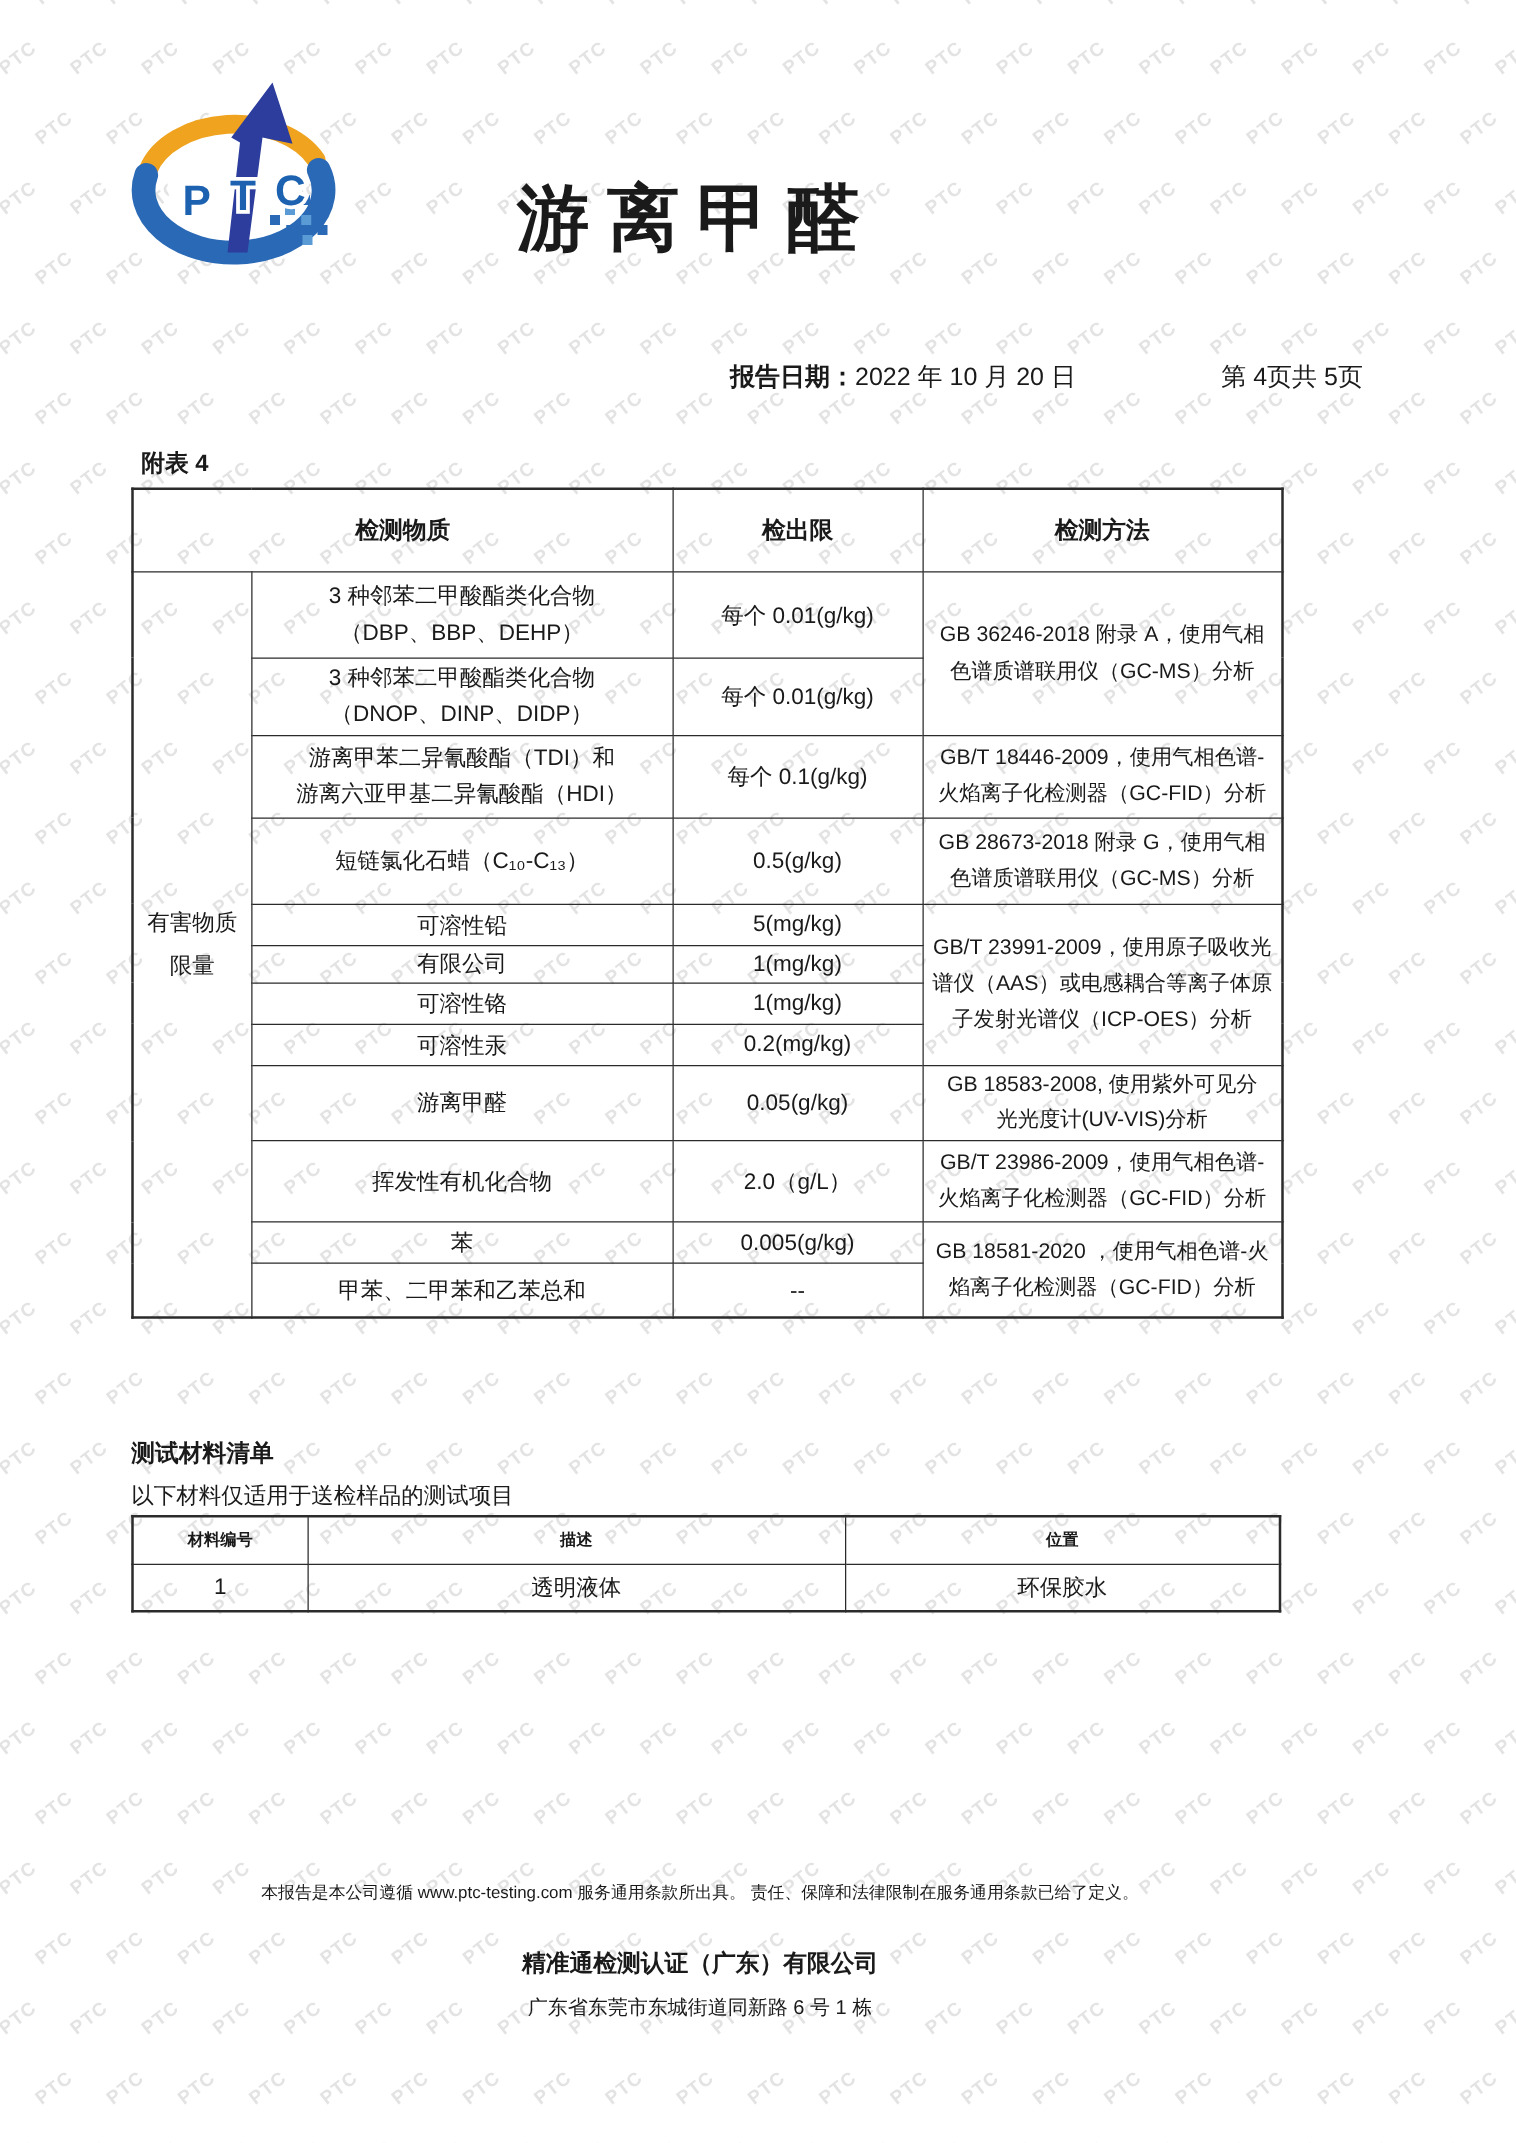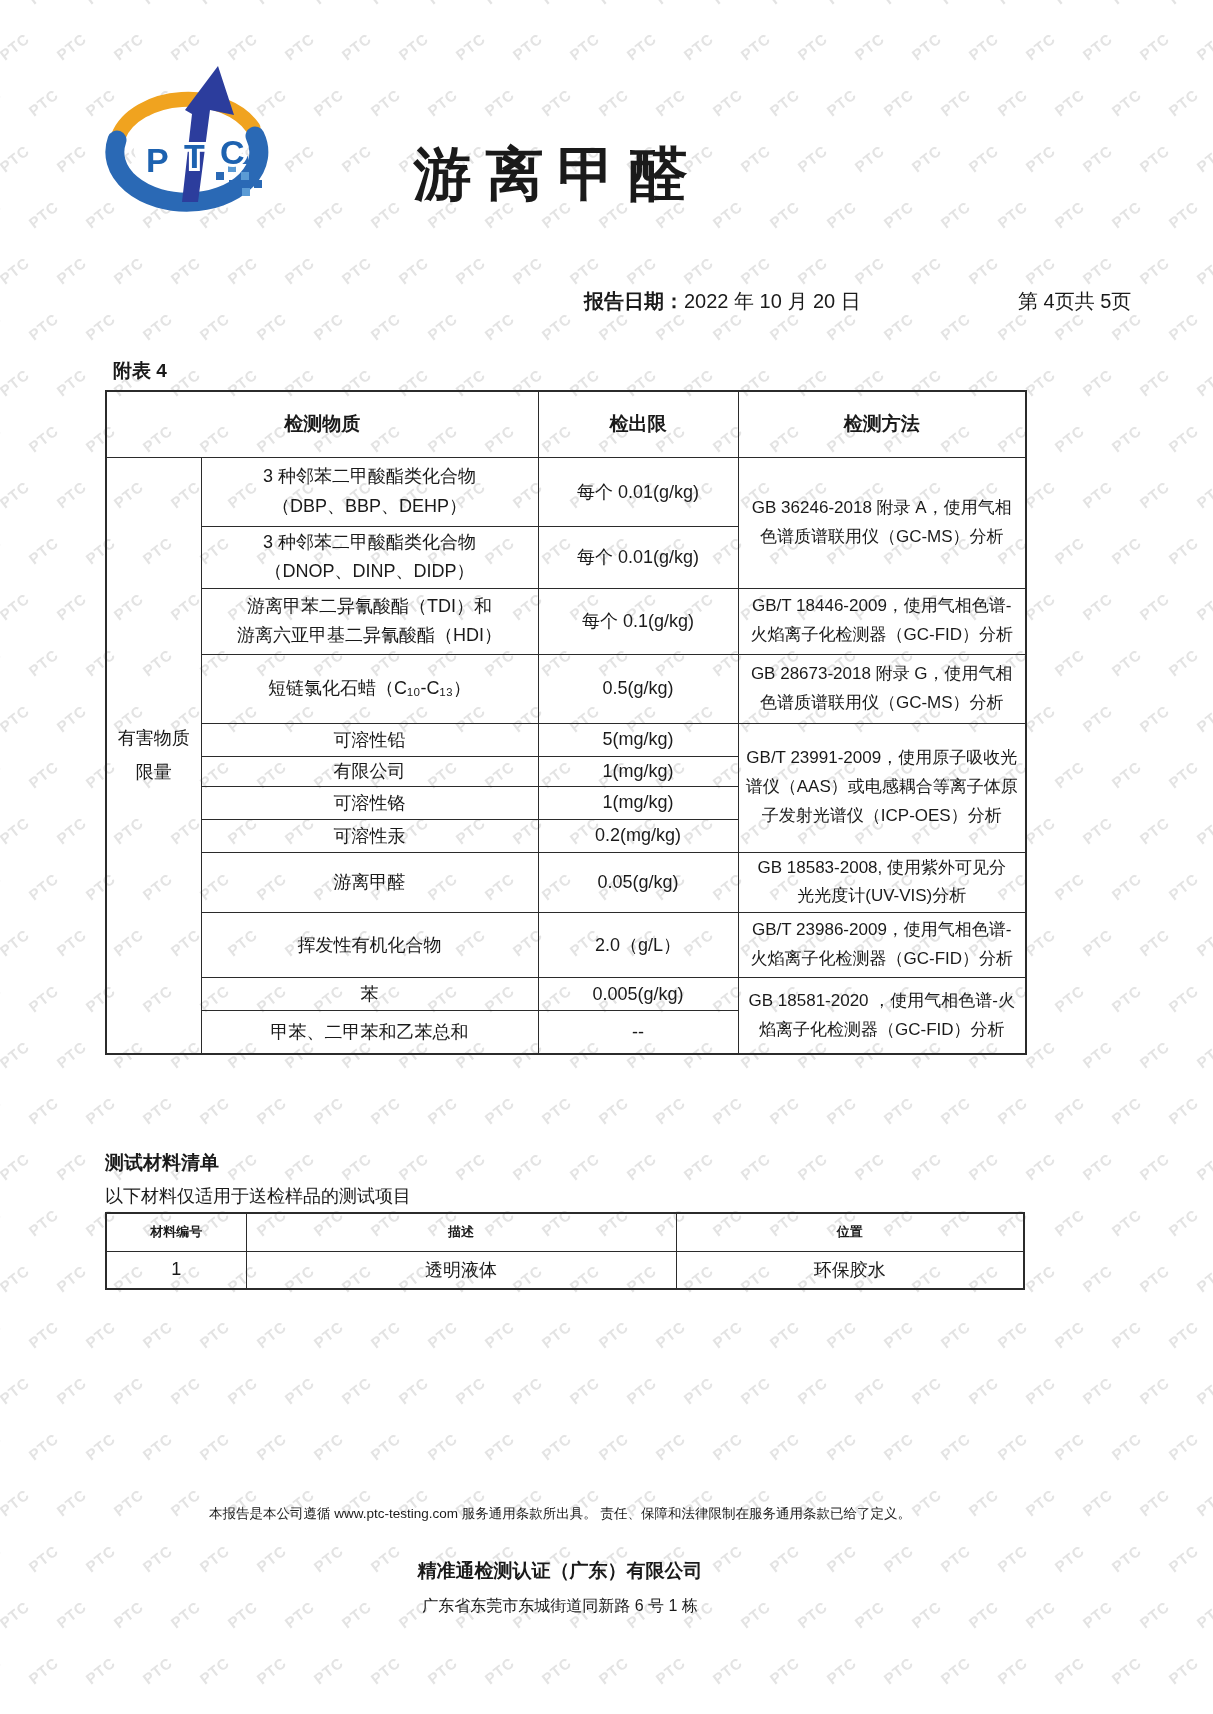--- a/index.html
+++ b/index.html
@@ -15,21 +15,21 @@
   .wm{position:absolute;transform:rotate(-38deg);font-weight:bold;font-size:15px;letter-spacing:1px;color:#e3e3e3;}
   
   .content{position:absolute;left:0;top:0;width:1213px;height:1714px;}
   
   .doc-title{left:95px;top:136px;width:925px;text-align:center;font-size:58px;font-weight:bold;letter-spacing:14px;}
   .info-row{left:0;top:288px;width:1213px;height:30px;font-size:20px;}
   .info-no{position:absolute;left:110px;top:0;font-weight:bold;}
   .info-no .num{font-size:21px;}
   .info-date{position:absolute;left:584px;top:0;}
   .info-date .lbl{font-weight:bold;}
-  .info-page{position:absolute;left:1018px;top:0;}
+  .info-page{position:absolute;left:977px;top:0;}
   
   .tbl-caption{left:113px;top:358px;font-size:19px;font-weight:bold;}
   table{border-collapse:collapse;table-layout:fixed;padding-left:28px;}
   .main-table{position:absolute;left:105px;top:390px;width:920px;border:2px solid #2b2b2b;}
   .main-table td,.main-table th{border:1px solid #2b2b2b;text-align:center;vertical-align:middle;padding:1px 4px;}
   .main-table th{font-size:19px;font-weight:bold;}
   .main-table td{font-size:18px;}
   .cell-sub{line-height:1.62;white-space:pre-line;}
   .cell-method{line-height:1.7;white-space:pre-line;font-size:17px !important;}
   .cell-cat{line-height:1.9;font-size:18px;}

